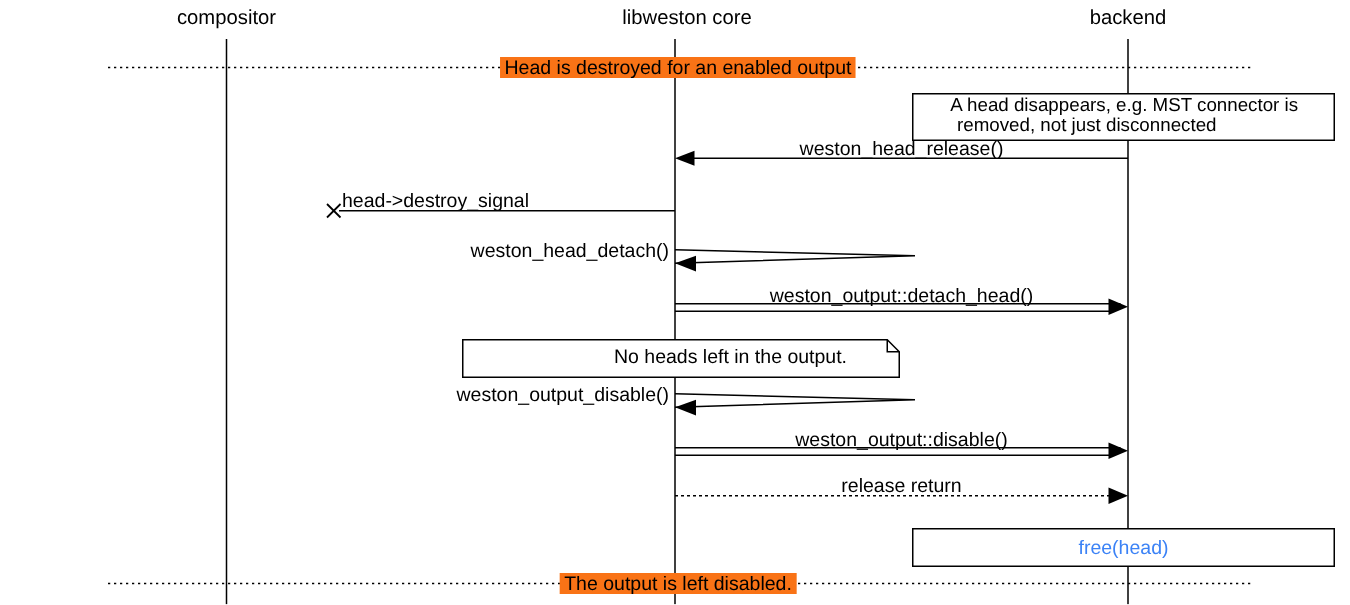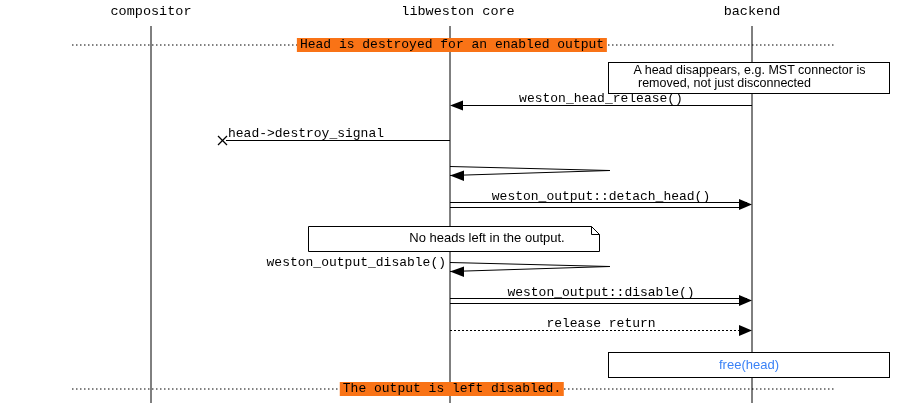--- a/index.html
+++ b/index.html
@@ -18,21 +18,21 @@
   }
   #svg-layer {
     position: absolute;
     left: 0;
     top: 0;
     width: 900px;
     height: 403px;
   }
   .lbl {
     position: absolute;
-    font-family: Liberation Mono, monospace;
+    font-family: Liberation Sans, sans-serif;
     font-size: 13px;
     line-height: 14px;
     color: #000000;
     white-space: nowrap;
   }
   .lbl.ctr {
     text-align: center;
     transform: translateX(-50%);
   }
   .lbl.right {
@@ -147,20 +147,21 @@
   <div class="note-text" style="left:608px; top:77px; width:233px;">removed, not just disconnected</div>
 
   <div class="note-text" style="left:308px; top:231px; width:284px; font-size:13px;padding-left:37px;">No heads left in the output.</div>
 
   <div class="box-text" style="left:608px; top:357px; width:282px;">free(head)</div>
 
   <div class="lbl ctr msg-text" style="left:601px; top:92px;">weston_head_release()</div>
 
   <div class="lbl msg-text" style="left:228px; top:127px;">head-&gt;destroy_signal</div>
 
+  <div class="lbl right msg-text" style="left:446px; top:160px;">weston_head_detach()</div>
 
   <div class="lbl ctr msg-text" style="left:601px; top:190px;">weston_output::detach_head()</div>
 
   <div class="lbl ctr msg-text" style="left:601px; top:286px;">weston_output::disable()</div>
 
   <div class="lbl right msg-text" style="left:446px; top:256px;">weston_output_disable()</div>
 
   <div class="lbl ctr msg-text" style="left:601px; top:317px;">release return</div>
 
 </div>

